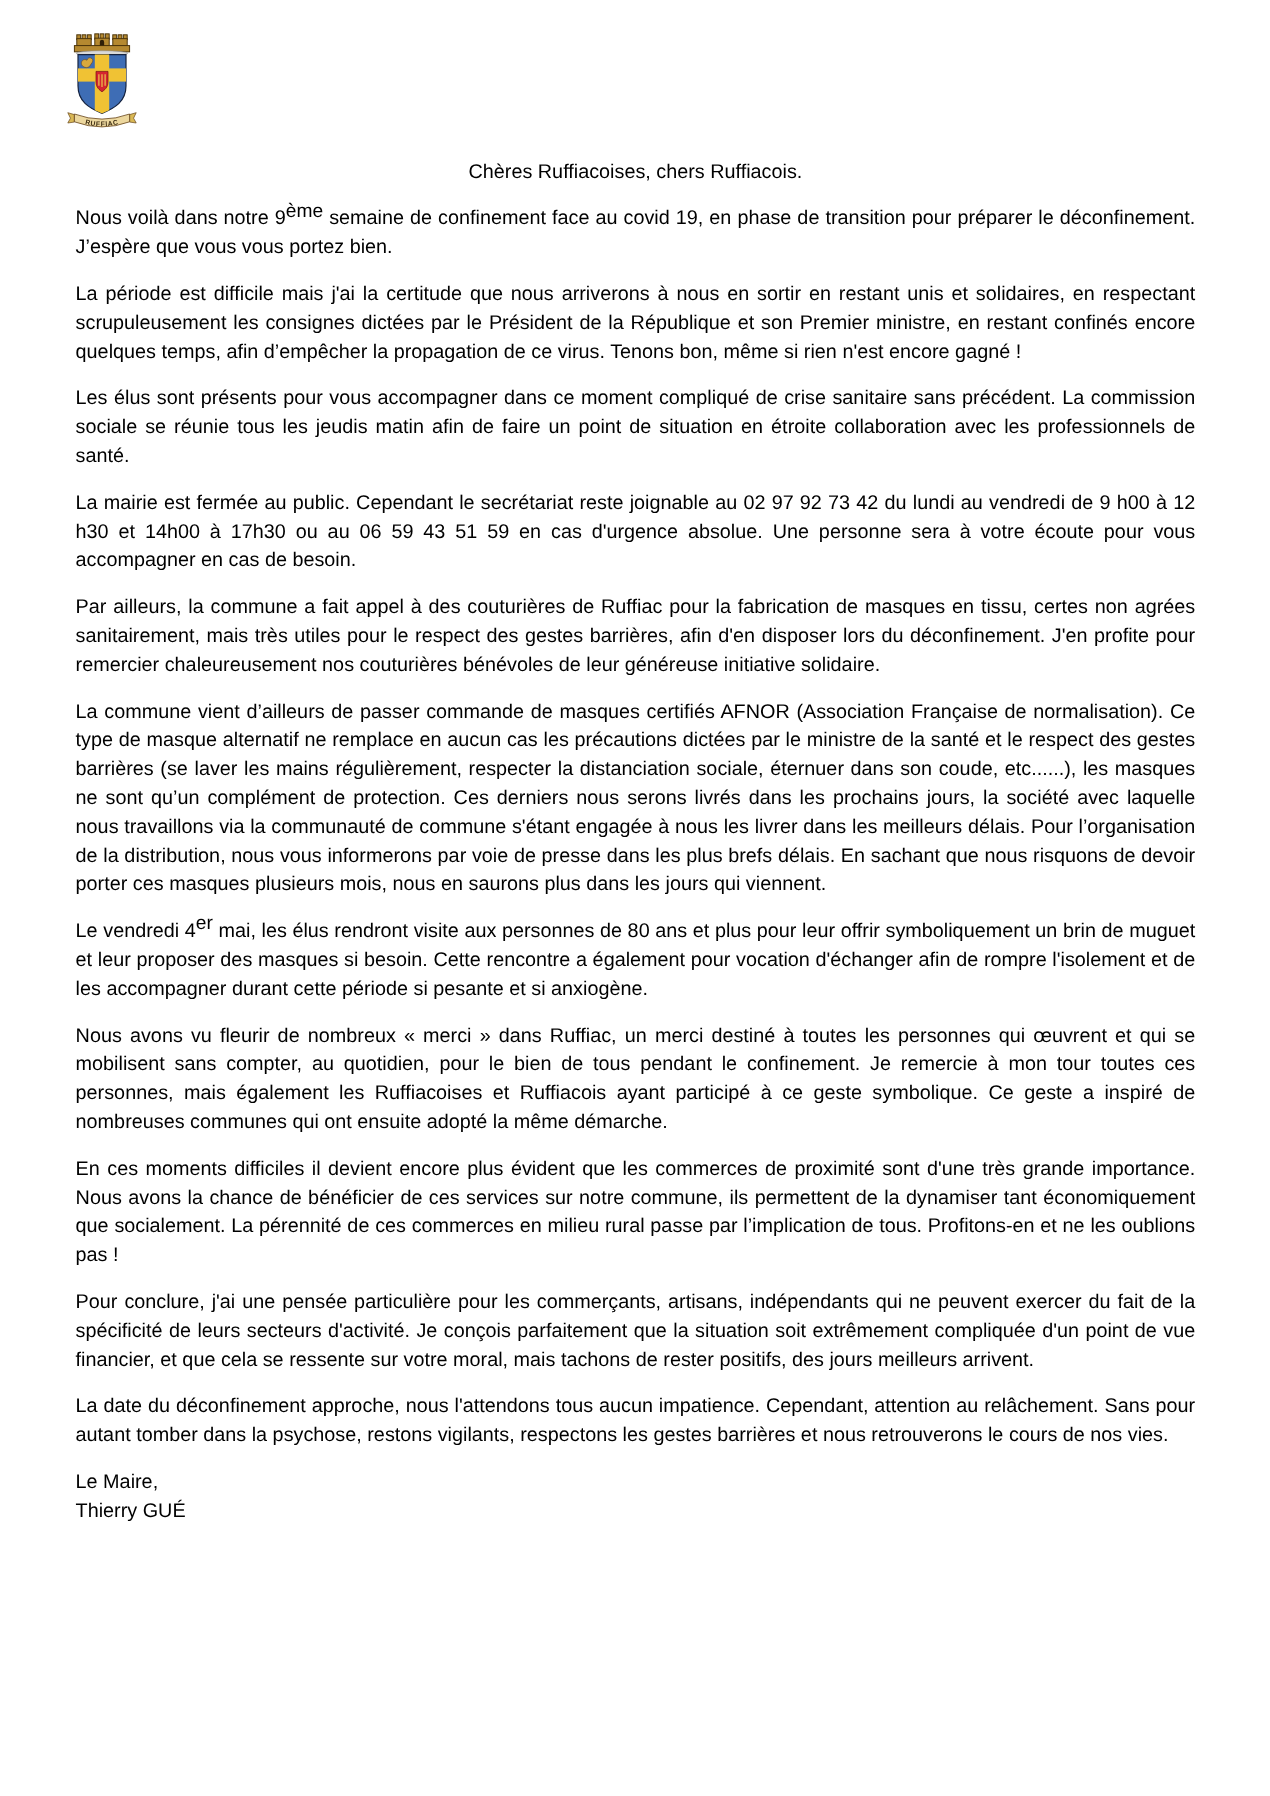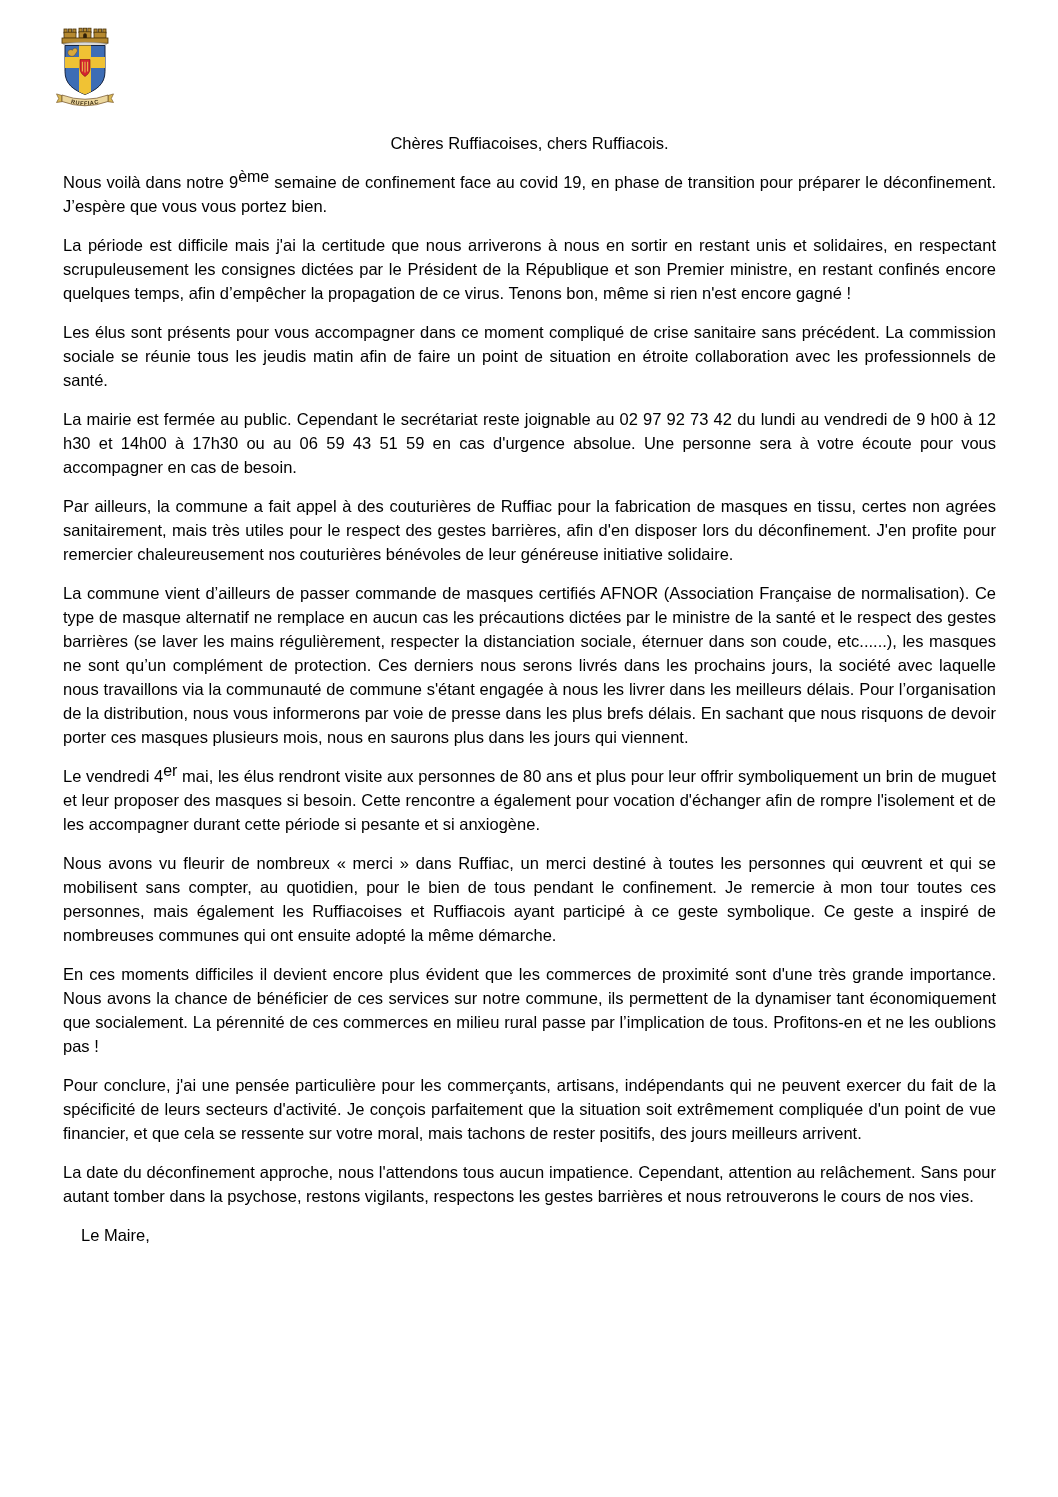--- a/index.html
+++ b/index.html
@@ -41,21 +41,20 @@
   sup {
     font-size: 16px;
     line-height: 0;
     vertical-align: super;
   }
   .closing {
     margin-top: 9px;
   }
   .closing div {
     line-height: 24px;
-    margin-left: 18px;
   }
 </style>
 </head>
 <body>
 
 <div class="page">
 
   <svg class="logo" viewBox="0 0 60 84" aria-hidden="true">
     <defs>
       <clipPath id="shieldClip">
@@ -120,16 +119,17 @@
         <p class="para"><span>La commune vient d’ailleurs de passer commande de masques certifiés AFNOR (Association Française de normalisation). Ce type de masque alternatif ne remplace en aucun cas les précautions dictées par le ministre de la santé et le respect des gestes barrières (se laver les mains régulièrement, respecter la distanciation sociale, éternuer dans son coude, etc......), les masques ne sont qu’un complément de protection. Ces derniers nous serons livrés dans les prochains jours, la société avec laquelle nous travaillons via la communauté de commune s'étant engagée à nous les livrer dans les meilleurs délais. Pour l’organisation de la distribution, nous vous informerons par voie de presse dans les plus brefs délais. En sachant que nous risquons de devoir porter ces masques plusieurs mois, nous en saurons plus dans les jours qui viennent.</span></p>
         <p class="para"><span>Le vendredi 4</span><sup>er</sup><span> mai, les élus rendront visite aux personnes de 80 ans et plus pour leur offrir symboliquement un brin de muguet et leur proposer des masques si besoin. Cette rencontre a également pour vocation d'échanger afin de rompre l'isolement et de les accompagner durant cette période si pesante et si anxiogène.</span></p>
         <p class="para"><span>Nous avons vu fleurir de nombreux « merci » dans Ruffiac, un merci destiné à toutes les personnes qui œuvrent et qui se mobilisent sans compter, au quotidien, pour le bien de tous pendant le confinement. Je remercie à mon tour toutes ces personnes, mais également les Ruffiacoises et Ruffiacois ayant participé à ce geste symbolique. Ce geste a inspiré de nombreuses communes qui ont ensuite adopté la même démarche.</span></p>
         <p class="para"><span>En ces moments difficiles il devient encore plus évident que les commerces de proximité sont d'une très grande importance. Nous avons la chance de bénéficier de ces services sur notre commune, ils permettent de la dynamiser tant économiquement que socialement. La pérennité de ces commerces en milieu rural passe par l’implication de tous. Profitons-en et ne les oublions pas !</span></p>
         <p class="para"><span>Pour conclure, j'ai une pensée particulière pour les commerçants, artisans, indépendants qui ne peuvent exercer du fait de la spécificité de leurs secteurs d'activité. Je conçois parfaitement que la situation soit extrêmement compliquée d'un point de vue financier, et que cela se ressente sur votre moral, mais tachons de rester positifs, des jours meilleurs arrivent.</span></p>
         <p class="para"><span>La date du déconfinement approche, nous l'attendons tous aucun impatience. Cependant, attention au relâchement. Sans pour autant tomber dans la psychose, restons vigilants, respectons les gestes barrières et nous retrouverons le cours de nos vies.</span></p>
       </div>
 
     <div class="closing">
       <div>Le Maire,</div>
+      <div>Thierry GUÉ</div>
     </div>
   </div>
 
 </div>
 
 </body></html>

